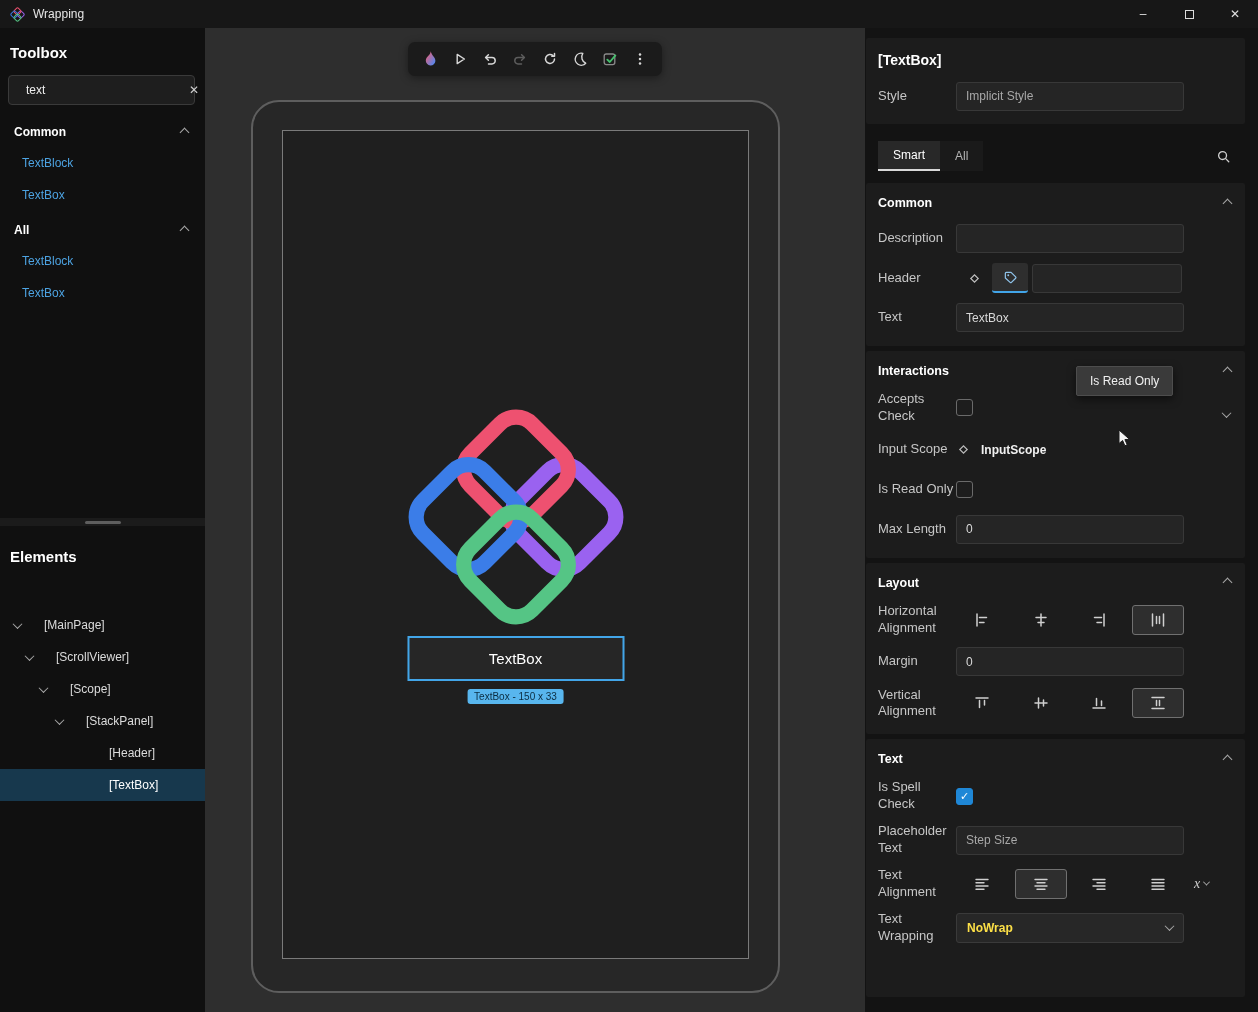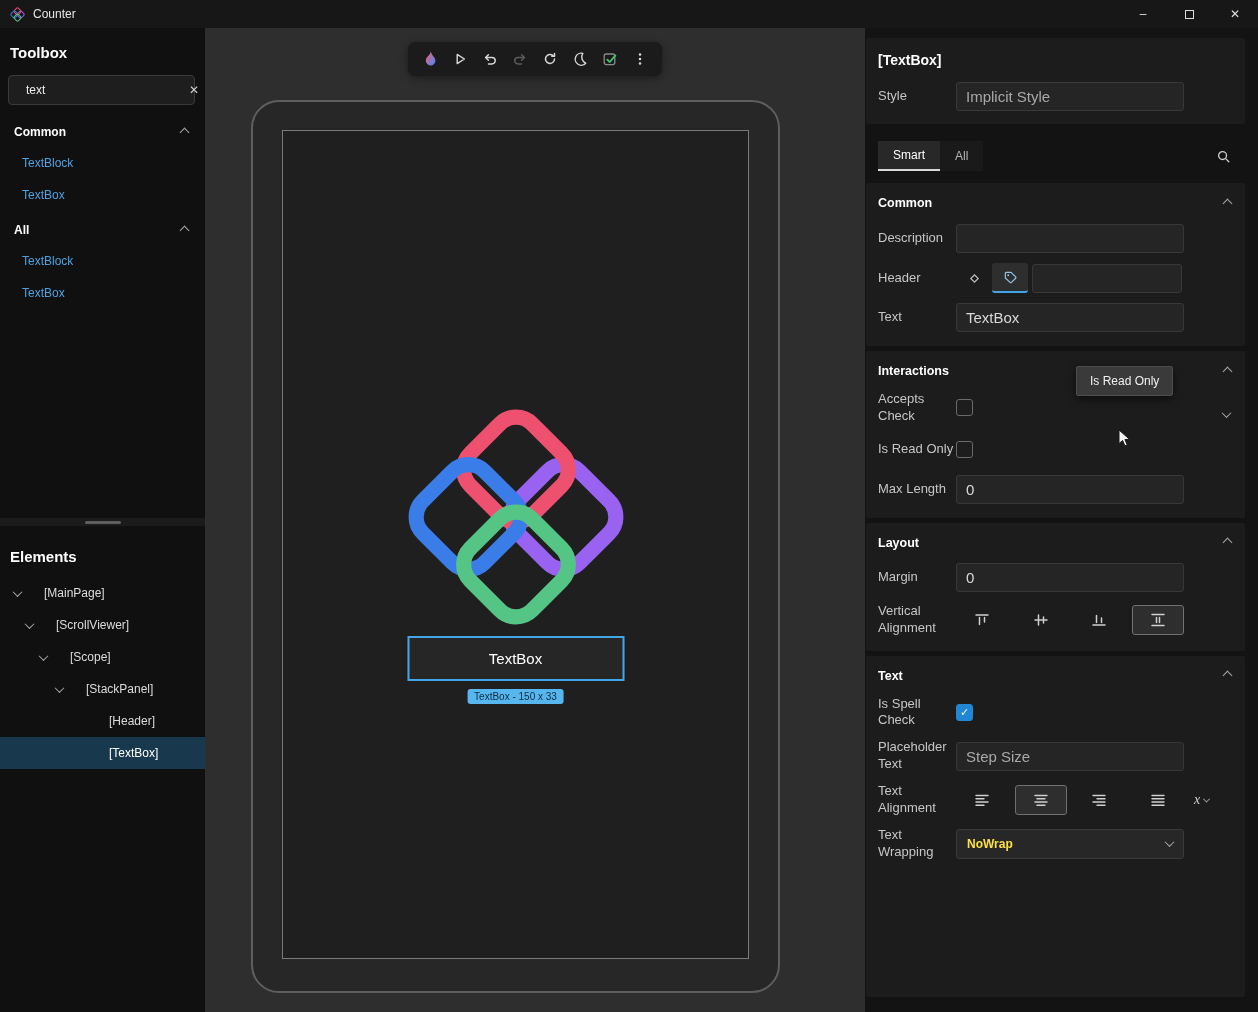--- a/index.html
+++ b/index.html
@@ -29,21 +29,21 @@
                      font-family:"Liberation Sans",sans-serif; }
   .searchbox .clear { color:#cfcfcf; font-size:12px; cursor:default; }
   .tb-header { display:flex; justify-content:space-between; align-items:center;
                padding:20px 17px 8px 14px; font-weight:700; font-size:12px; color:#fff; }
   .tb-item { height:32px; display:flex; align-items:center; padding-left:22px; color:#4da3e2; }
 
   .splitter { height:8px; background:#1b1b1b; position:relative; }
   .splitter::after { content:""; position:absolute; left:50%; top:3px; transform:translateX(-50%);
                      width:36px; height:3px; background:#5e5e5e; border-radius:2px; }
 
-  .elements { flex:1; display:flex; flex-direction:column; }
+  .elements { flex:1; display:flex; flex-direction:column;gap:32px; }
   .tree { }
   .tree-row { height:32px; display:flex; align-items:center; color:#dcdcdc; }
   .tree-row.selected { background:#17384d; color:#fff; }
   .tree-label { margin-left:23px; }
   .chev-spacer { display:inline-block; width:14px; }
 
   
   .chev { display:inline-block; width:7px; height:7px;
           border-right:1.5px solid #a8a8a8; border-bottom:1.5px solid #a8a8a8; }
   .chev.down { transform:rotate(45deg) translate(-1px,-1px); }
@@ -75,21 +75,21 @@
                 border-radius:3px; white-space:nowrap; }
 
   
   .right-panel { width:393px; background:#131313; display:flex; flex-direction:column;
                  padding:10px 13px 10px 1px; }
   .card { background:#1c1c1c; border-radius:2px; margin-bottom:5px; }
   .insp-title { padding:14px 12px 8px 12px; font-weight:700; font-size:14px; color:#fff; }
   .prop-row { display:flex; align-items:center; padding:5px 12px; min-height:40px; }
   .prop-label { width:78px; flex-shrink:0; font-size:13px; color:#c6c6c6; line-height:1.3; }
   .pinput { width:228px; height:29px; background:#252525; border:1px solid #383838;
-            border-radius:3px; color:#d9d9d9; font-size:15px; padding:0 9px; outline:none;
+            border-radius:3px; color:#d9d9d9; font-size:12px; padding:0 9px; outline:none;
             font-family:"Liberation Sans",sans-serif; }
   .pinput.dim { color:#a8a8a8; }
   .head-card { padding-bottom:8px; }
 
   .tabs-row { display:flex; align-items:center; margin:10px 0 10px 12px; height:34px; }
   .tab { height:30px; display:flex; align-items:center; padding:0 15px; color:#b4b4b4;
          background:#1a1a1a; font-size:12px; }
   .tab.active { background:#282828; color:#fff; border-bottom:2px solid #d8d8d8; }
   .tab-search { margin-left:auto; margin-right:8px; width:28px; height:28px; background:transparent;
                 border:none; color:#cfcfcf; display:flex; align-items:center; justify-content:center; }
@@ -231,21 +231,21 @@
     <symbol id="i-cursor" viewBox="0 0 15 20">
       <path d="M1 1 L1 14.5 L4.6 11.5 L6.9 16.8 L9.2 15.7 L6.9 10.6 L11.5 10.3 Z" fill="#f5f5f5" stroke="#1b1b1b" stroke-width="1"></path>
     </symbol>
   </defs>
 </svg>
 
 <div class="titlebar">
   <svg class="app-ic">
       <use href="#app-logo"></use>
     </svg>
-  <span class="title">Counter</span>
+  <span class="title">Wrapping</span>
   <div class="win-controls">
     <div class="win-btn">
         <span>–</span>
       </div>
     <div class="win-btn">
         <span class="max-box"></span>
       </div>
     <div class="win-btn">
         <span>✕</span>
       </div>
@@ -433,33 +433,67 @@
         </div>
       <div class="section-header">
         <span class="sec-title">Interactions</span>
         <span class="chev up"></span>
       </div>
       <div class="prop-row">
         <div class="prop-label">Accepts Check</div>
         <div class="checkbox"></div>
       </div>
       <div class="prop-row">
+        <div class="prop-label">Input Scope</div>
+        <span class="row-icon">
+            <svg>
+              <use href="#i-diamond"></use>
+            </svg>
+          </span>
+        <span class="value-text">InputScope</span>
+      </div>
+      <div class="prop-row">
         <div class="prop-label">Is Read Only</div>
         <div class="checkbox"></div>
       </div>
       <div class="prop-row" style="padding-bottom:14px">
         <div class="prop-label">Max Length</div>
         <input class="pinput" value="0" style="">
       </div>
     </div>
 
     <div class="card">
       <div class="section-header">
         <span class="sec-title">Layout</span>
         <span class="chev up"></span>
+      </div>
+      <div class="prop-row">
+        <div class="prop-label">Horizontal Alignment</div>
+        <div class="al-group">
+          <button class="al-btn">
+              <svg>
+                <use href="#i-ha-left"></use>
+              </svg>
+            </button>
+          <button class="al-btn">
+              <svg>
+                <use href="#i-ha-center"></use>
+              </svg>
+            </button>
+          <button class="al-btn">
+              <svg>
+                <use href="#i-ha-right"></use>
+              </svg>
+            </button>
+          <button class="al-btn selected">
+              <svg>
+                <use href="#i-ha-stretch"></use>
+              </svg>
+            </button>
+        </div>
       </div>
       <div class="prop-row">
         <div class="prop-label">Margin</div>
         <input class="pinput" value="0" style="">
       </div>
       <div class="prop-row" style="padding-bottom:14px">
         <div class="prop-label">Vertical Alignment</div>
         <div class="al-group">
           <button class="al-btn">
               <svg>

